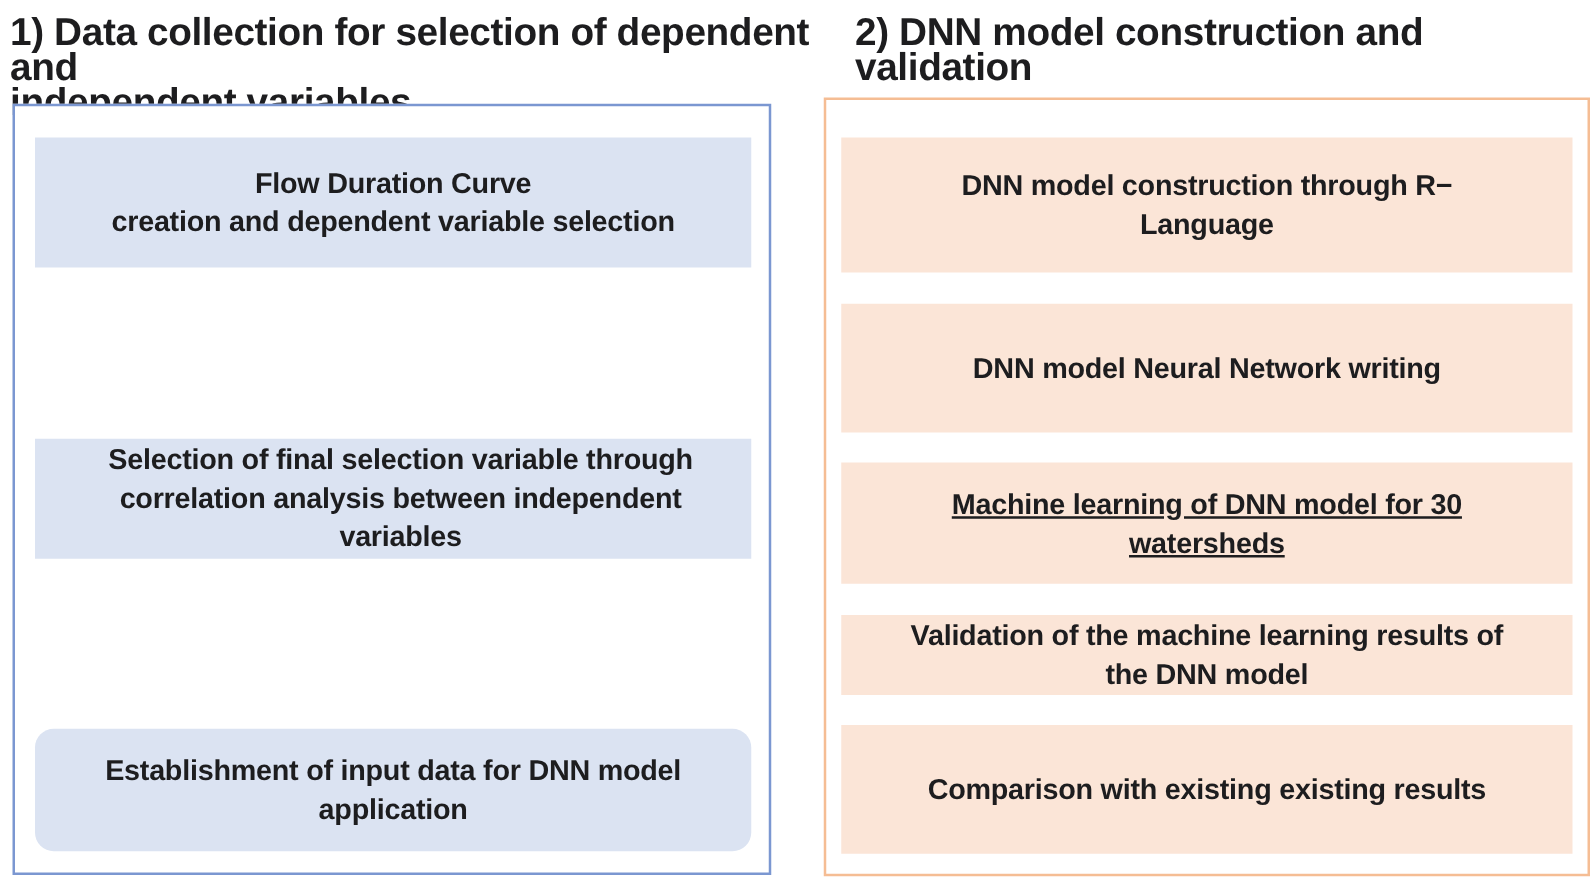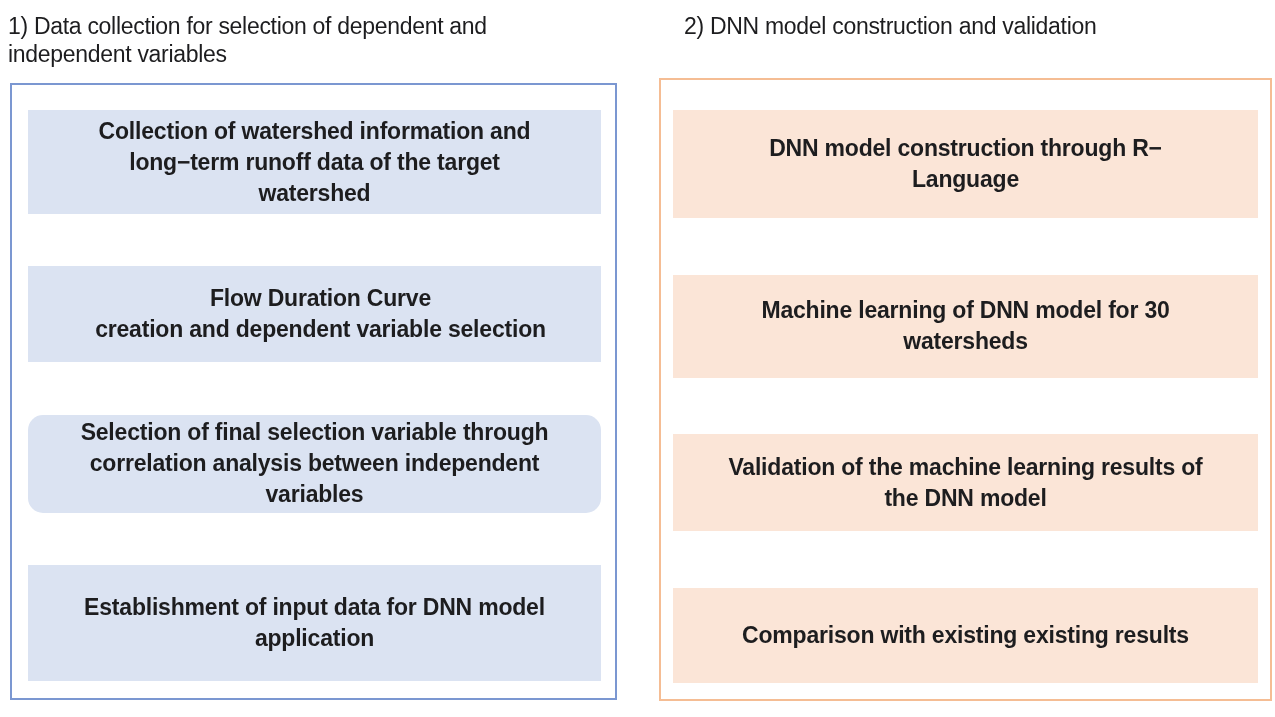--- a/index.html
+++ b/index.html
@@ -12,22 +12,22 @@
     width: 1275px;
     height: 717px;
     background: #ffffff;
     font-family: "Liberation Sans", "DejaVu Sans", sans-serif;
     color: var(--text, #1d1d1f);
     -webkit-font-smoothing: antialiased;
   }
   .panel-title {
     position: absolute;
     margin: 0;
-    font-size: 23px;
-    font-weight: 400;
+    font-size: 31px;
+    font-weight: 700;
     line-height: 28px;
     letter-spacing: -0.3px;
     white-space: pre-line;
     color: var(--text, #1d1d1f);
   }
   #title-1 { left: 8px;   top: 12px; width: 645px; }
   #title-2 { left: 684px; top: 12px; width: 600px; }
 
   .frame {
     position: absolute;
@@ -64,50 +64,48 @@
   #frame-1 .step { background: var(--p0-fill, #dbe3f2); }
   #frame-2 .step { background: var(--p1-fill, #fbe5d7); }
 
   #frame-1 .step:nth-child(1) { height: 104px; }
   #frame-1 .step:nth-child(2) { height: 96px; padding-left: 12px; }
   #frame-1 .step:nth-child(3) { height: 98px; border-radius: 15px; }
   #frame-1 .step:nth-child(4) { height: 116px; }
 
   #frame-2 .step:nth-child(1) { height: 108px; }
   #frame-2 .step:nth-child(2) { height: 103px; }
-  #frame-2 .step:nth-child(3) { height: 97px; }
-  #frame-2 .step:nth-child(4) { height: 95px; }
+  #frame-2 .step:nth-child(3) { height: 97px; text-decoration: underline; }
+  #frame-2 .step:nth-child(4) { height: 64px; }
   #frame-2 .step:nth-child(5) { height: 103px; }
 </style>
 </head>
 <body>
 
 <div class="canvas">
 
   <h2 class="panel-title" id="title-1">1) Data collection for selection of dependent and
 independent variables</h2>
 
   <div class="frame" id="frame-1">
-    <div class="step">Collection of watershed information and
-long−term runoff data of the target
-watershed</div>
     <div class="step">Flow Duration Curve
 creation and dependent variable selection</div>
     <div class="step">Selection of final selection variable through
 correlation analysis between independent
 variables</div>
     <div class="step">Establishment of input data for DNN model
 application</div>
   </div>
 
   <h2 class="panel-title" id="title-2">2) DNN model construction and validation</h2>
 
   <div class="frame" id="frame-2">
     <div class="step">DNN model construction through R−
 Language</div>
+    <div class="step">DNN model Neural Network writing</div>
     <div class="step">Machine learning of DNN model for 30
 watersheds</div>
     <div class="step">Validation of the machine learning results of
 the DNN model</div>
     <div class="step">Comparison with existing existing results</div>
   </div>
 
 </div>
 
 </body></html>

